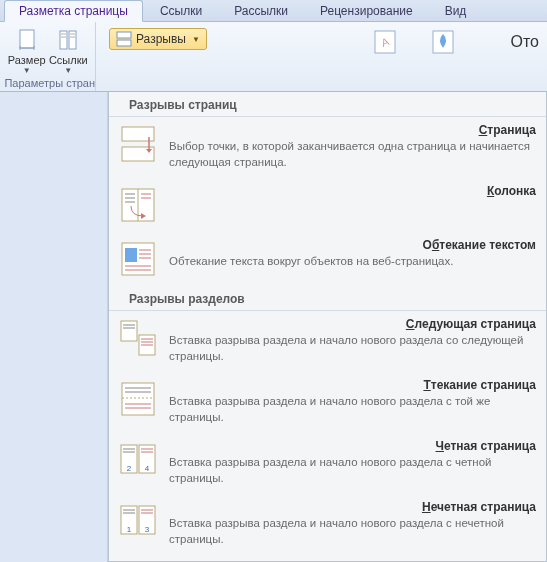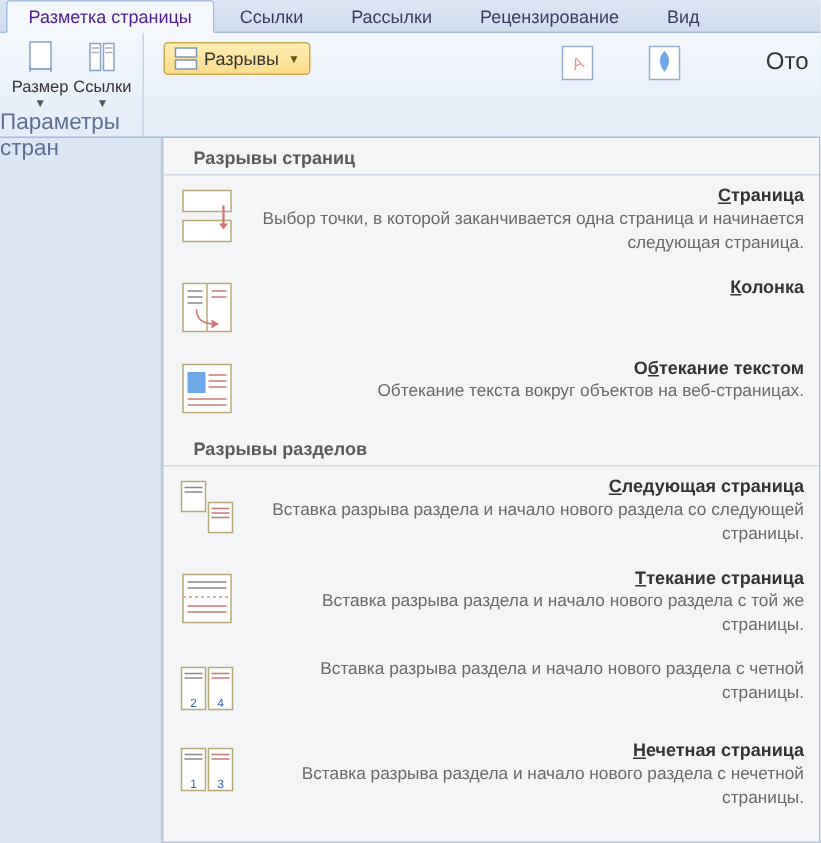--- a/index.html
+++ b/index.html
@@ -64,22 +64,22 @@
     flex-direction: column;
     align-items: center;
     width: 46px;
     cursor: default;
     font-size: 11px;
     color: #333;
   }
   .big-btn .ic { width:24px; height:24px; margin-bottom:2px; }
   .big-btn .arrow { font-size:8px; color:#555; }
   .group-label {
-    text-align: left;
-    font-size: 15px;
+    text-align: right;
+    font-size: 11px;
     color: #5f6f8f;
     padding-bottom: 2px;
   }
   .breaks-btn {
     position: absolute;
     left: 109px;
     top: 6px;
     height: 22px;
     display: inline-flex;
     align-items: center;
@@ -151,21 +151,20 @@
     color: #333;
     font-size: 12px;
     margin-bottom: 2px;
     text-align: right;
   }
   .menu-title .mn { text-decoration: underline; }
   .menu-desc {
     color: #6a6a6a;
     font-size: 11.5px;
     line-height: 1.35;
-    text-align: right;
   }
 </style>
 </head>
 <body>
 
 <div class="tabs">
   <div class="tab active">Разметка страницы</div>
   <div class="tab">Ссылки</div>
   <div class="tab">Рассылки</div>
   <div class="tab">Рецензирование</div>
@@ -352,20 +351,21 @@
               <line x1="4" y1="8" x2="16" y2="8"></line>
               <line x1="4" y1="11" x2="16" y2="11"></line>
             </g>
             <g stroke="#c77">
               <line x1="22" y1="8" x2="34" y2="8"></line>
               <line x1="22" y1="11" x2="34" y2="11"></line>
             </g>
           </svg>
       </span>
       <div class="menu-text">
+        <div class="menu-title"><span class="mn">Ч</span><span>етная страница</span></div>
         <div class="menu-desc">Вставка разрыва раздела и начало нового раздела с четной страницы.</div>
       </div>
     </div>
 
     <div class="menu-item">
       <span class="menu-icon">
         <svg viewBox="0 0 38 38">
             <rect x="2" y="4" width="16" height="28" fill="#fff" stroke="#b8a97a"></rect>
             <rect x="20" y="4" width="16" height="28" fill="#fff" stroke="#b8a97a"></rect>
             <text x="10" y="30" font-size="8" text-anchor="middle" fill="#3a66a8">1</text>

